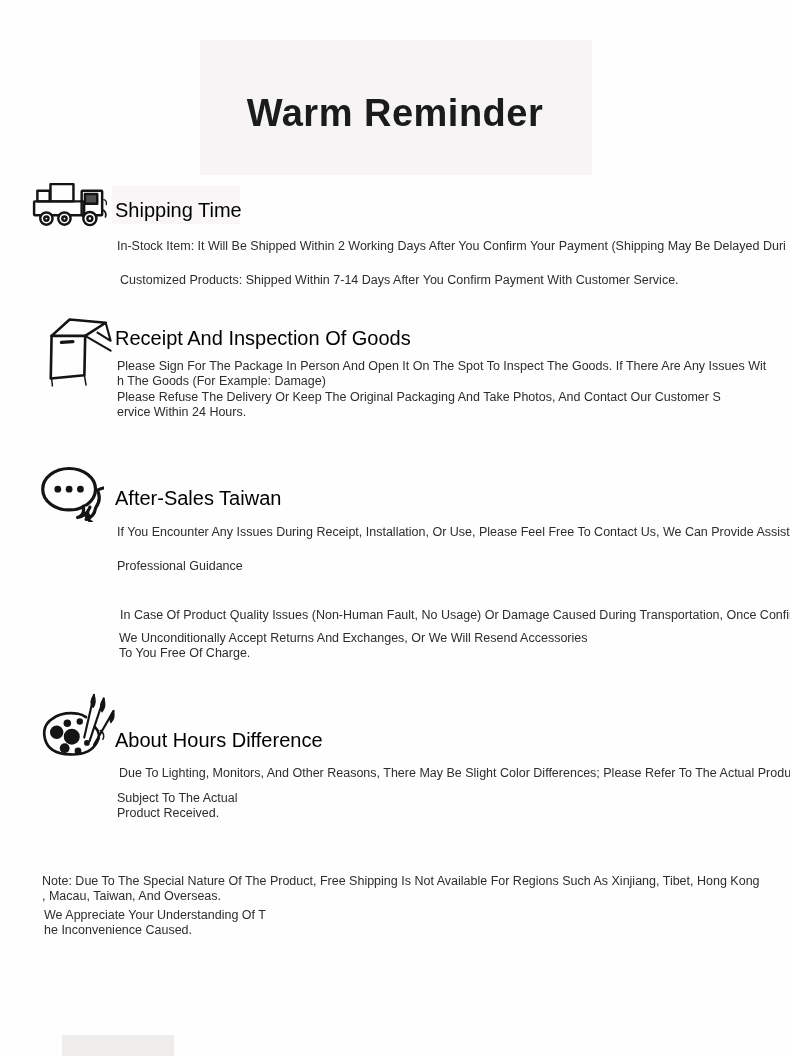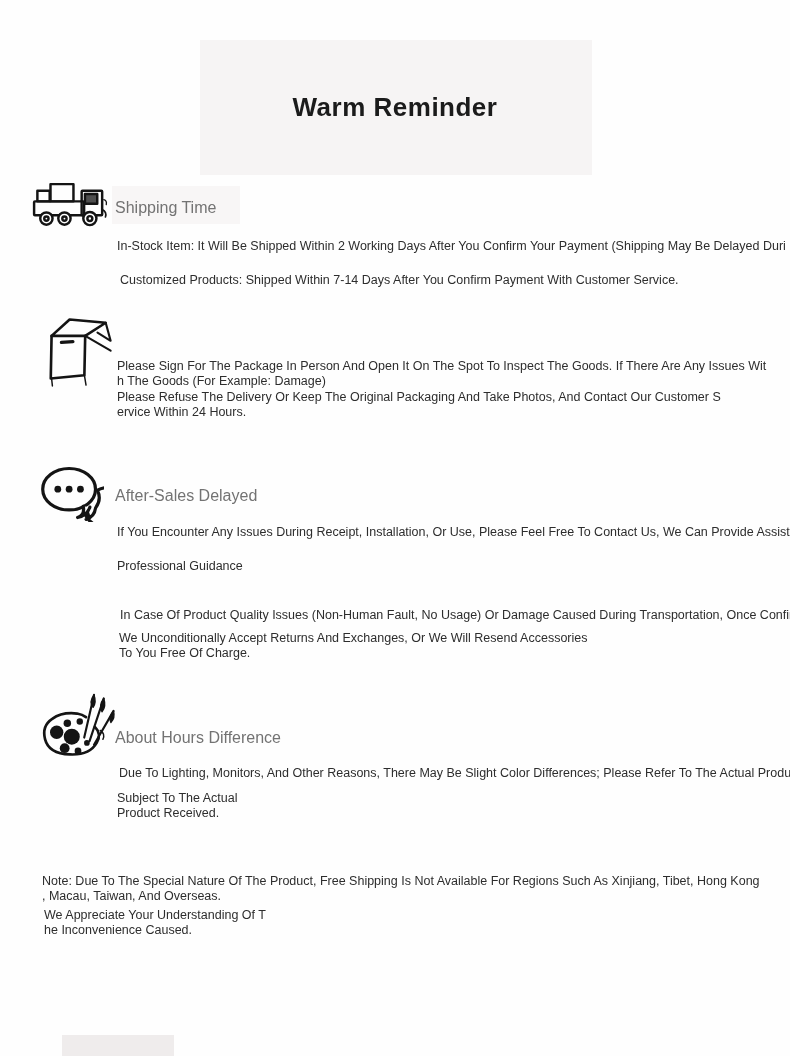--- a/index.html
+++ b/index.html
@@ -10,28 +10,28 @@
     background:#fefefe;
     overflow:hidden;
     font-family:"Liberation Sans","DejaVu Sans",sans-serif;
     color:#2a2a2a;
   }
   .tint{position:absolute;background:#f6f4f4;}
   .title{
     position:absolute;
     left:0;top:92px;width:790px;
     text-align:center;
-    font-size:26px;font-weight:700;color:#1b1b1b;
+    font-size:38px;font-weight:700;color:#1b1b1b;
     letter-spacing:0.5px;
   }
   .icon{position:absolute;}
   .icon svg{display:block;}
   .heading{
     position:absolute;
-    font-size:16px;color:#737373;font-weight:400;
+    font-size:20px;color:#000000;font-weight:400;
     white-space:nowrap;
   }
   .para{
     position:absolute;
     font-size:12.5px;color:#2d2d2d;
     line-height:15px;
     white-space:pre-line;
     width:1200px;
   }
   .nowrap{white-space:nowrap;}
@@ -72,36 +72,37 @@
     <svg width="74" height="82" viewBox="0 0 90 100" fill="none" stroke="#141414" stroke-width="3.2" stroke-linejoin="round" stroke-linecap="round">
       <path d="M14 34 L13 86 L54 82 L55 34"></path>
       <path d="M14 34 L36 14 L80 18 L55 34 Z"></path>
       <path d="M55 34 L86 52" stroke-width="2.6"></path>
       <path d="M80 18 L86 40 L70 30" stroke-width="2.6"></path>
       <line x1="26" y1="42" x2="40" y2="41" stroke-width="4"></line>
       <path d="M14 86 L15 95" stroke-width="1.8"></path>
       <path d="M54 82 L56 94" stroke-width="1.8"></path>
     </svg>
   </div>
+  <div class="heading" style="left:115px;top:327px;">Receipt And Inspection Of Goods</div>
   <div class="para" style="left:117px;top:359px;">Please Sign For The Package In Person And Open It On The Spot To Inspect The Goods. If There Are Any Issues Wit
 h The Goods (For Example: Damage)</div>
   <div class="para" style="left:117px;top:390px;">Please Refuse The Delivery Or Keep The Original Packaging And Take Photos, And Contact Our Customer S
 ervice Within 24 Hours.</div>
 
   <div class="icon" style="left:38px;top:464px;">
     <svg width="66" height="58" viewBox="0 0 70 60" fill="none" stroke="#141414" stroke-width="3.4" stroke-linejoin="round" stroke-linecap="round">
       <path d="M60 26 a28 22 0 1 1 -14 19 q8 9 2 12 q9 -3 10 -12 a28 22 0 0 0 2 -19 Z" transform="translate(3 1)"></path>
       <ellipse cx="33" cy="26" rx="28" ry="22"></ellipse>
       <circle cx="21" cy="26" r="3.6" fill="#141414" stroke="none"></circle>
       <circle cx="33" cy="26" r="3.6" fill="#141414" stroke="none"></circle>
       <circle cx="45" cy="26" r="3.6" fill="#141414" stroke="none"></circle>
       <path d="M48 44 q2 9 -6 12 q10 -2 13 -11" fill="#fff"></path>
     </svg>
   </div>
-  <div class="heading" style="left:115px;top:487px;">After-Sales Delayed</div>
+  <div class="heading" style="left:115px;top:487px;">After-Sales Taiwan</div>
   <div class="para nowrap" style="left:117px;top:525px;">If You Encounter Any Issues During Receipt, Installation, Or Use, Please Feel Free To Contact Us, We Can Provide Assistan</div>
   <div class="para nowrap" style="left:117px;top:559px;">Professional Guidance</div>
   <div class="para nowrap" style="left:120px;top:608px;">In Case Of Product Quality Issues (Non-Human Fault, No Usage) Or Damage Caused During Transportation, Once Confir</div>
   <div class="para" style="left:119px;top:631px;">We Unconditionally Accept Returns And Exchanges, Or We Will Resend Accessories
  To You Free Of Charge.</div>
 
   <div class="icon" style="left:38px;top:686px;">
     <svg width="80" height="80" viewBox="0 0 90 90" fill="none" stroke="#141414" stroke-width="3" stroke-linejoin="round" stroke-linecap="round">
       <path d="M64 46 q8 8 2 18 q-8 14 -30 13 q-24 -1 -28 -17 q-4 -15 8 -23 q11 -8 28 -6 q6 1 10 4"></path>
       <circle cx="21" cy="52" r="7.5" fill="#141414" stroke="none"></circle>

